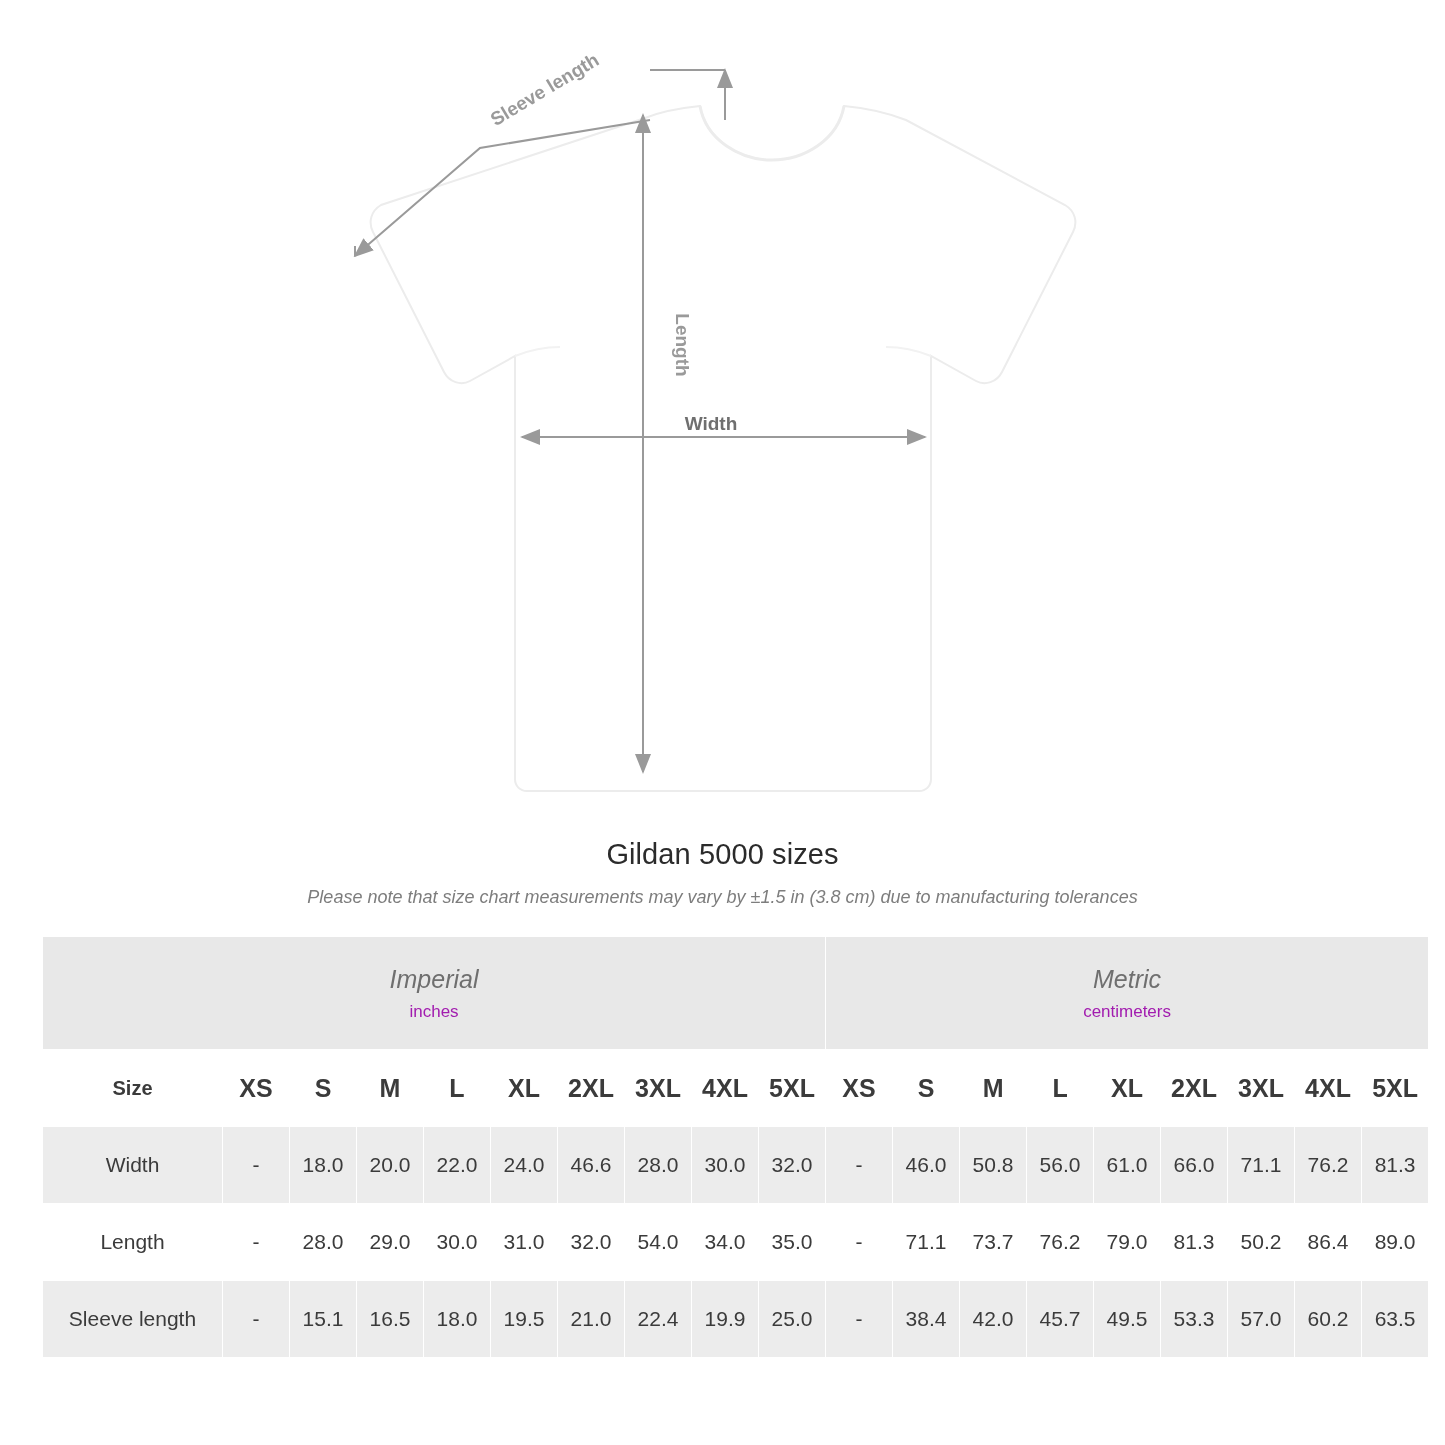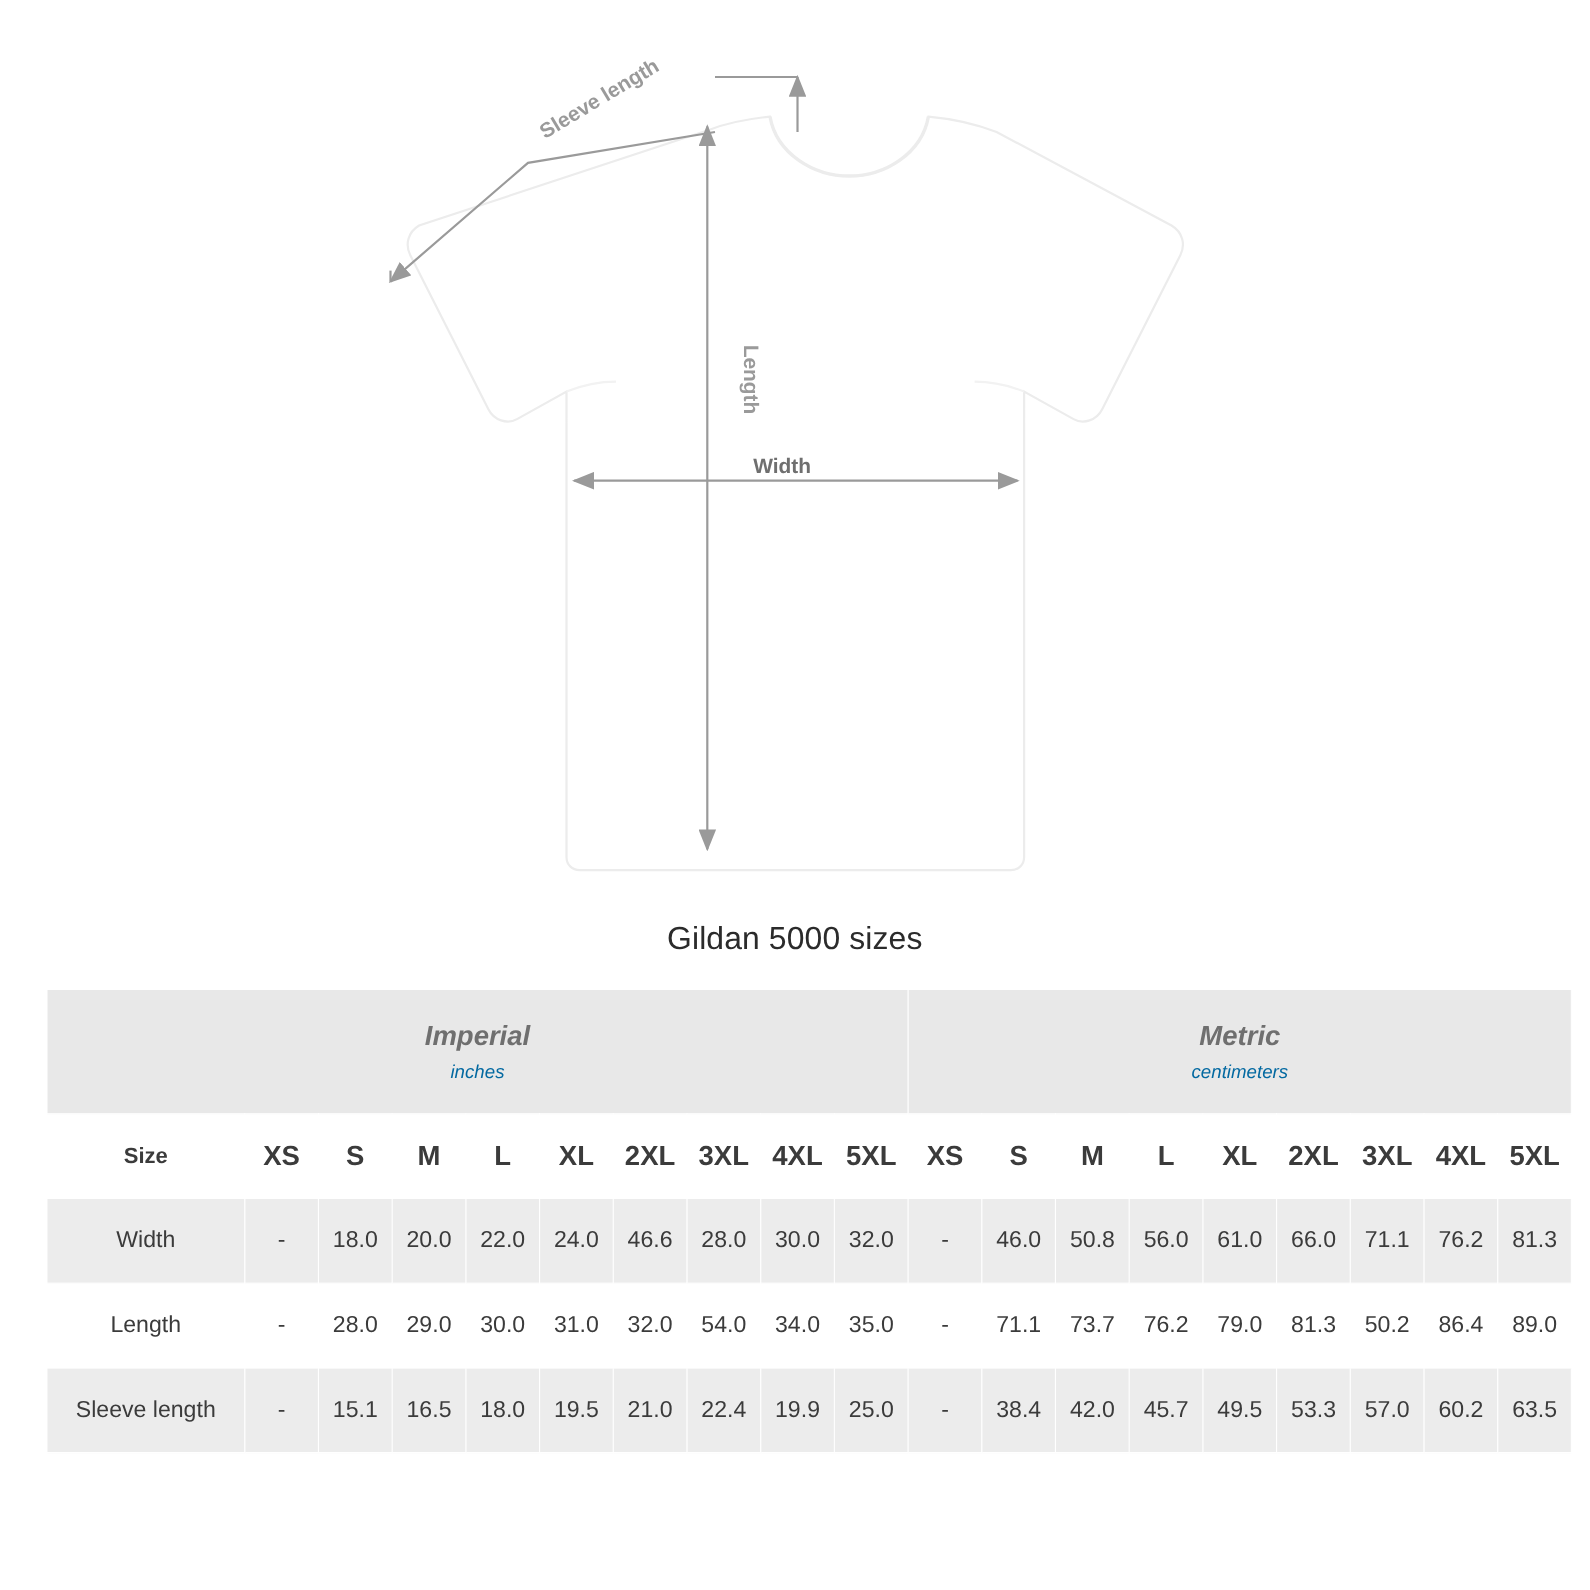--- a/index.html
+++ b/index.html
@@ -66,28 +66,27 @@
   }
   
   .unit-row td {
     background: #e8e8e8;
     height: 110px;
     vertical-align: middle;
   }
   .unit-name {
     font-size: 25px;
     font-style: italic;
-    font-weight: bold;
+    font-weight: normal;
     color: #6f6f6f;
     line-height: 1.25;
   }
   .unit-sub {
     font-size: 17px;
-    font-style: italic;
-    color: #0369a1;
+    color: #a21caf;
     margin-top: 6px;
   }
   
   .size-row td {
     background: #ffffff;
     height: 74px;
     font-size: 25px;
     color: #3b3b3b;
   }
   .size-row td.rowlabel {
@@ -180,20 +179,21 @@
       <text x="548" y="95" transform="rotate(-31 548 95)" font-family="Liberation Sans, sans-serif" font-size="19" font-weight="bold" fill="#9a9a9a" text-anchor="middle">Sleeve length</text>
 
       <text x="676" y="345" transform="rotate(90 676 345)" font-family="Liberation Sans, sans-serif" font-size="19" font-weight="bold" fill="#9a9a9a" text-anchor="middle">Length</text>
 
       <text x="711" y="430" font-family="Liberation Sans, sans-serif" font-size="19" font-weight="bold" fill="#6f6f6f" text-anchor="middle">Width</text>
     </svg>
   </div>
 
   <div class="heading-block">
     <div class="chart-title">Gildan 5000 sizes</div>
+    <div class="chart-note">Please note that size chart measurements may vary by ±1.5 in (3.8 cm) due to manufacturing tolerances</div>
   </div>
 
   <div class="table-wrap">
     <table class="sizes">
       <colgroup>
         <col class="col-label">
         <col class="col-cell">
           <col class="col-cell">
           <col class="col-cell">
           <col class="col-cell">

